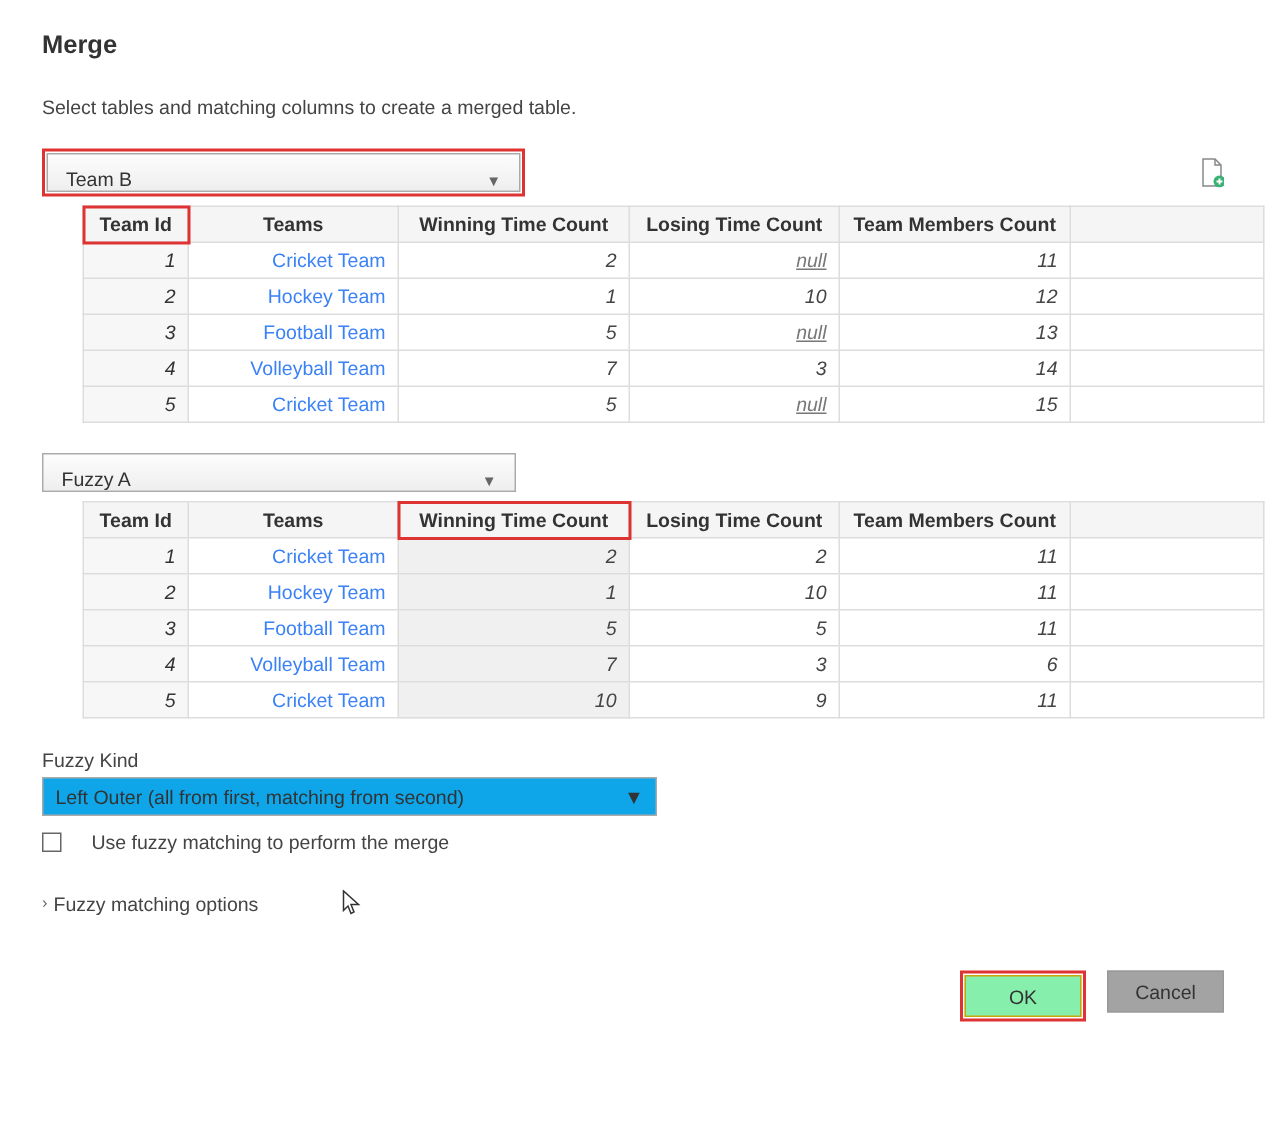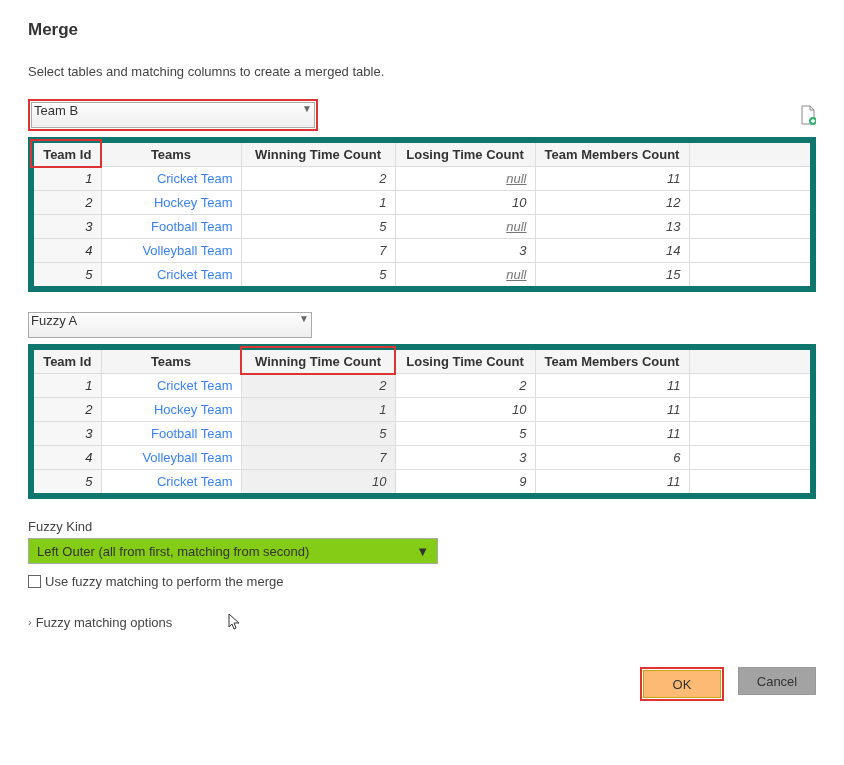--- a/index.html
+++ b/index.html
@@ -23,48 +23,49 @@
     margin-bottom: 20px;
   }
   .dropdown-row {
     display: flex;
     align-items: center;
     justify-content: space-between;
     margin-bottom: 6px;
   }
   .dropdown {
     display: flex;
-    align-items: flex-start;
+    align-items: flex-end;
     justify-content: space-between;
-    width: 284px;
+    width: 316px;
     height: 26px;
     border: 1px solid #aaa;
     background: linear-gradient(#fdfdfd, #eee);
-    padding: 0 2px;
+    padding: 0 12px;
     cursor: pointer;
   }
   .dropdown .chev {
     font-size: 10px;
     color: #666;
   }
   .highlight-box {
     border: 2px solid #d33;
     padding: 1px;
     display: inline-block;
   }
   .page-icon {
     width: 16px; height: 20px; position: relative;
   }
   .page-icon svg { width:16px; height:20px; }
   table.data {
     border-collapse: collapse;
     width: 100%;
     margin-bottom: 20px;
-    border: 6px solid #0f766e;
+    border: 1px solid #0f766e;
     background: #fff;
+    margin-left: 27px;
   }
   table.data th, table.data td {
     border: 1px solid #ddd;
     padding: 4px 8px;
     height: 24px;
     font-size: 13px;
   }
   table.data th {
     background: #f5f5f5;
     font-weight: 600;
@@ -86,26 +87,26 @@
     margin-top: 4px;
     margin-bottom: 4px;
   }
   .join-dropdown {
     display:flex;
     align-items:center;
     justify-content:space-between;
     width: 410px;
     height:26px;
     border:1px solid #aaa;
-    background:#84cc16;
+    background:#0ea5e9;
     padding:0 8px;
     cursor:pointer;
   }
   .checkbox-row {
-    display:flex; align-items:center; gap:4px;
+    display:flex; align-items:center; gap:20px;
     margin-top:10px;
     color:#444;
   }
   .checkbox {
     width:13px; height:13px; border:1px solid #666; background:#fff;
     display:inline-block;
   }
   .expander {
     display:flex; align-items:center; gap:4px;
     margin-top:24px;
@@ -126,21 +127,21 @@
     height:28px;
     border:1px solid #999;
     background:#a3a3a3;
     display:flex;
     align-items:center;
     justify-content:center;
     cursor:pointer;
     font-size:13px;
   }
   .btn.primary {
-    background:#fdba74;
+    background:#86efac;
     border-color:#caa60c;
     color:#333;
   }
   .col-id { width:70px; }
   .col-team { width:140px; }
   .col-win { width:154px; }
   .col-lose { width:140px; }
   .col-mem { width:154px; }
   .col-rest { }
 </style>

